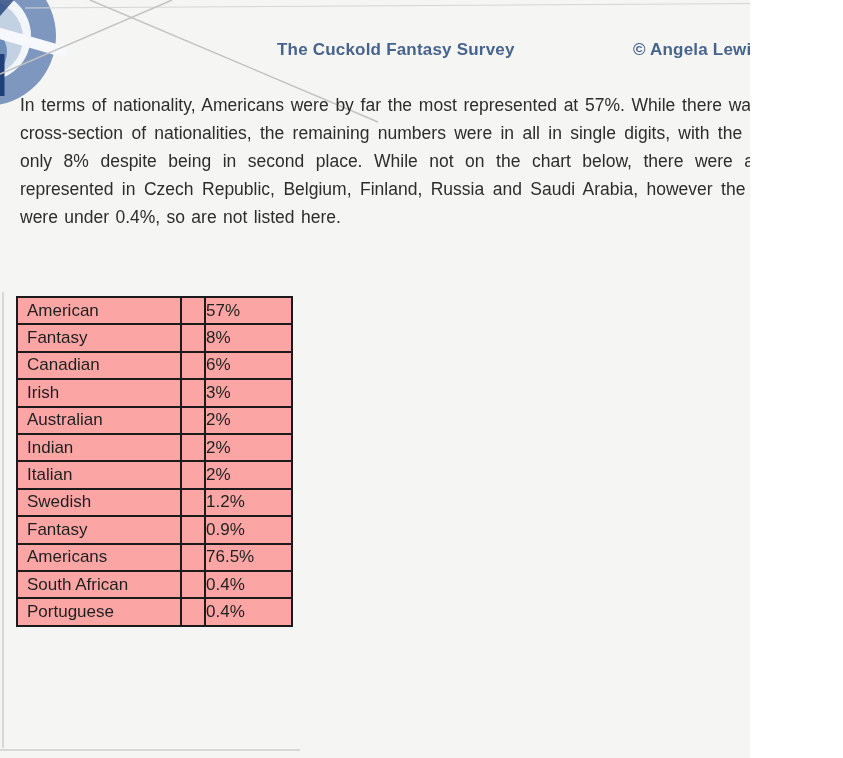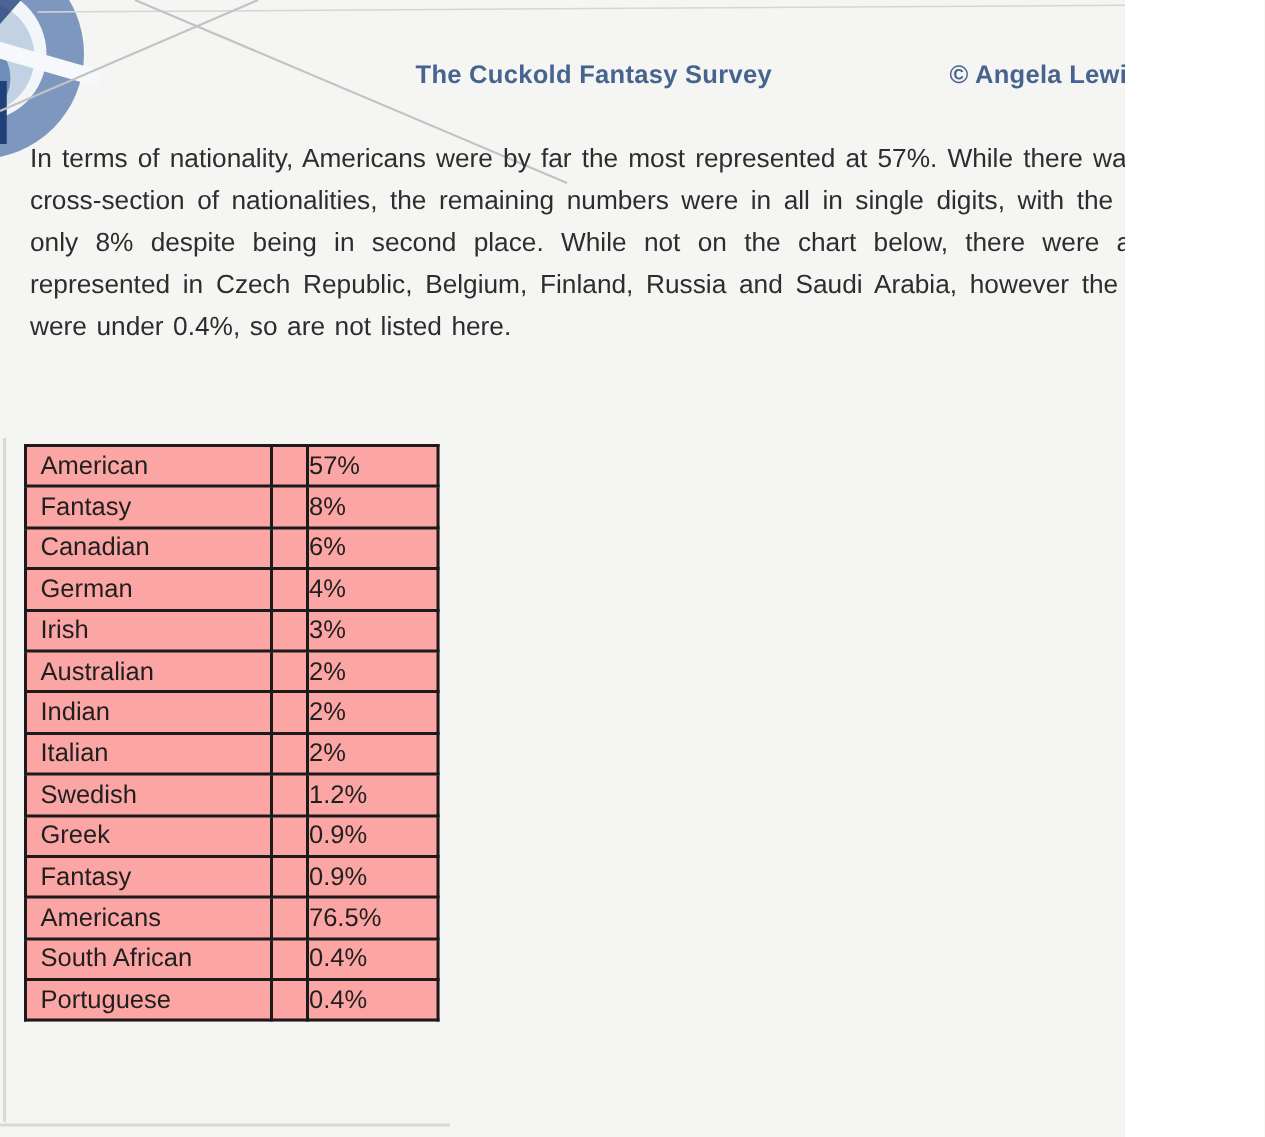--- a/index.html
+++ b/index.html
@@ -103,25 +103,20 @@
     <td class="cell-spacer"></td>
     <td class="cell-percent">8%</td>
   </tr>
 
   <tr>
     <td class="cell-name">Canadian</td>
     <td class="cell-spacer"></td>
     <td class="cell-percent">6%</td>
   </tr>
 
-  <tr>
-    <td class="cell-name">German</td>
-    <td class="cell-spacer"></td>
-    <td class="cell-percent">4%</td>
-  </tr>
 
   <tr>
     <td class="cell-name">Irish</td>
     <td class="cell-spacer"></td>
     <td class="cell-percent">3%</td>
   </tr>
 
   <tr>
     <td class="cell-name">Australian</td>
     <td class="cell-spacer"></td>
@@ -140,25 +135,20 @@
     <td class="cell-percent">2%</td>
   </tr>
 
 
   <tr>
     <td class="cell-name">Swedish</td>
     <td class="cell-spacer"></td>
     <td class="cell-percent">1.2%</td>
   </tr>
 
-  <tr>
-    <td class="cell-name">Greek</td>
-    <td class="cell-spacer"></td>
-    <td class="cell-percent">0.9%</td>
-  </tr>
 
   <tr>
     <td class="cell-name">Fantasy</td>
     <td class="cell-spacer"></td>
     <td class="cell-percent">0.9%</td>
   </tr>
 
 
   <tr>
     <td class="cell-name">Americans</td>

